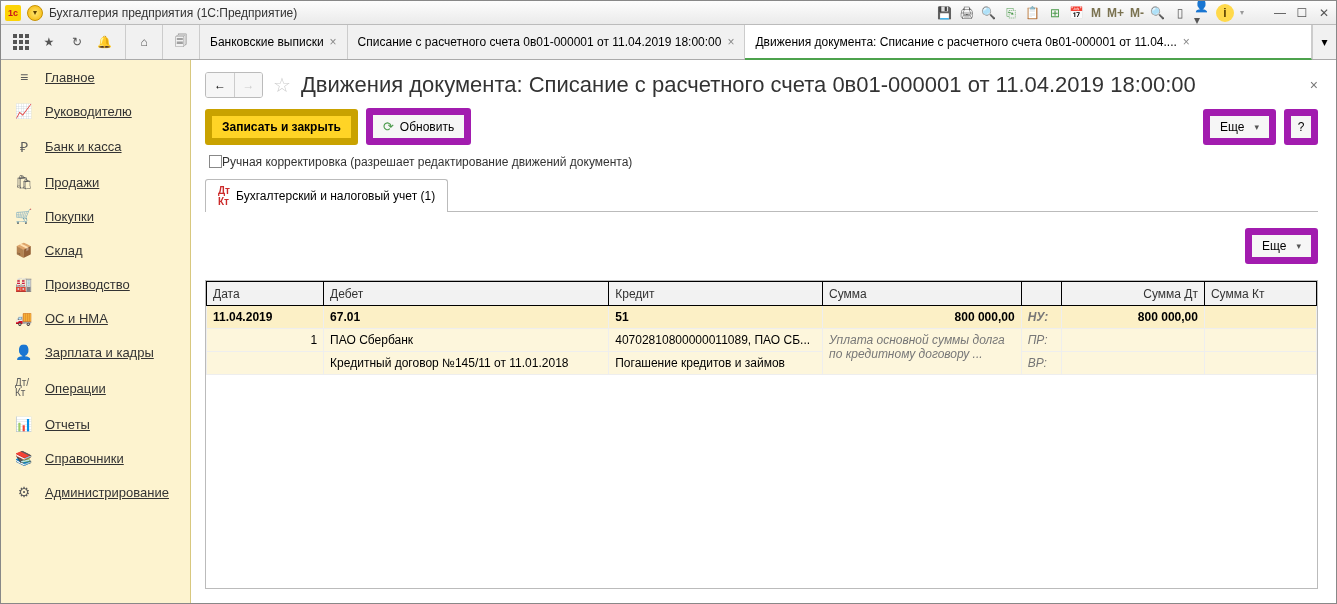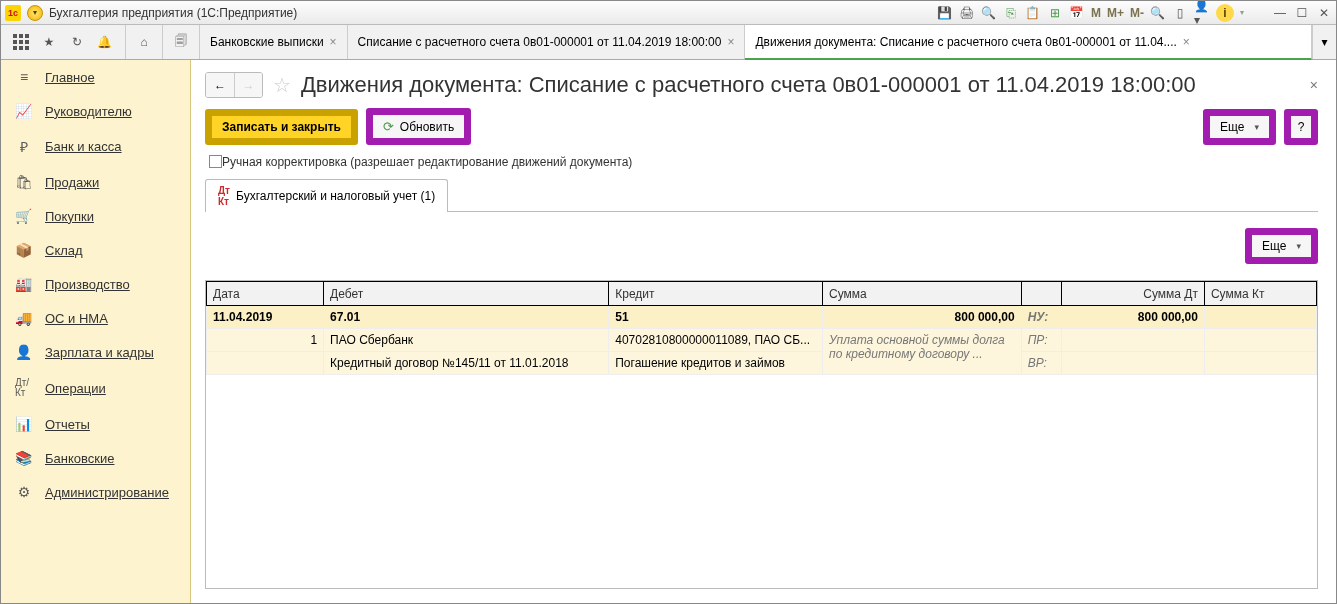--- a/index.html
+++ b/index.html
@@ -187,21 +187,21 @@
     <div class="navitem">
         <span class="nav-icon" style="font-size:10px;line-height:1">Дт/Кт</span>
         <span class="nav-label">Операции</span>
       </div>
     <div class="navitem">
         <span class="nav-icon">📊</span>
         <span class="nav-label">Отчеты</span>
       </div>
     <div class="navitem">
         <span class="nav-icon">📚</span>
-        <span class="nav-label">Банковские</span>
+        <span class="nav-label">Справочники</span>
       </div>
     <div class="navitem">
         <span class="nav-icon">⚙</span>
         <span class="nav-label">Администрирование</span>
       </div>
   </div>
 
   <div class="content">
     <div class="header-row">
       <div class="navbtns">

